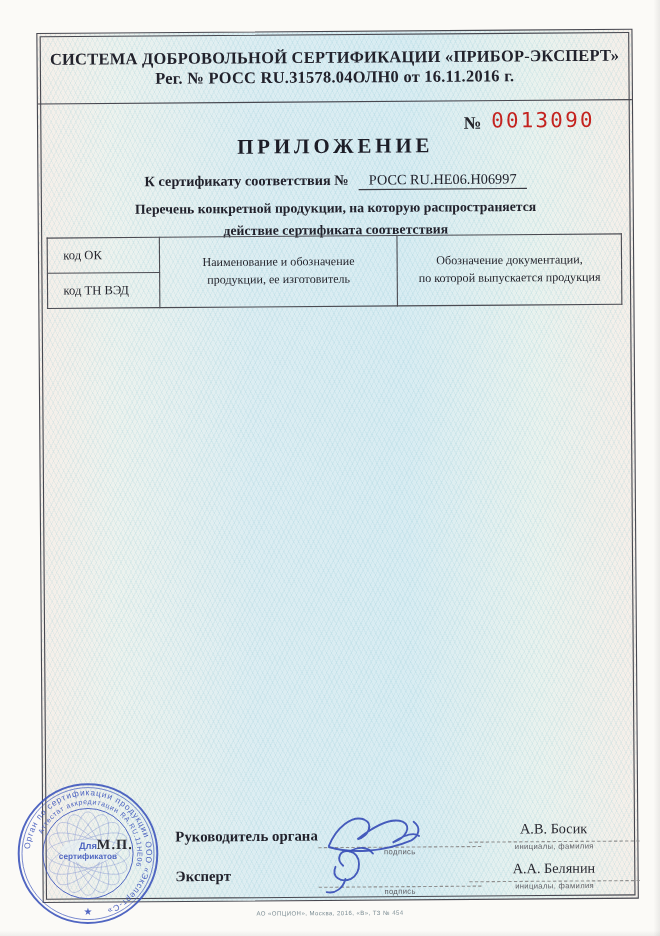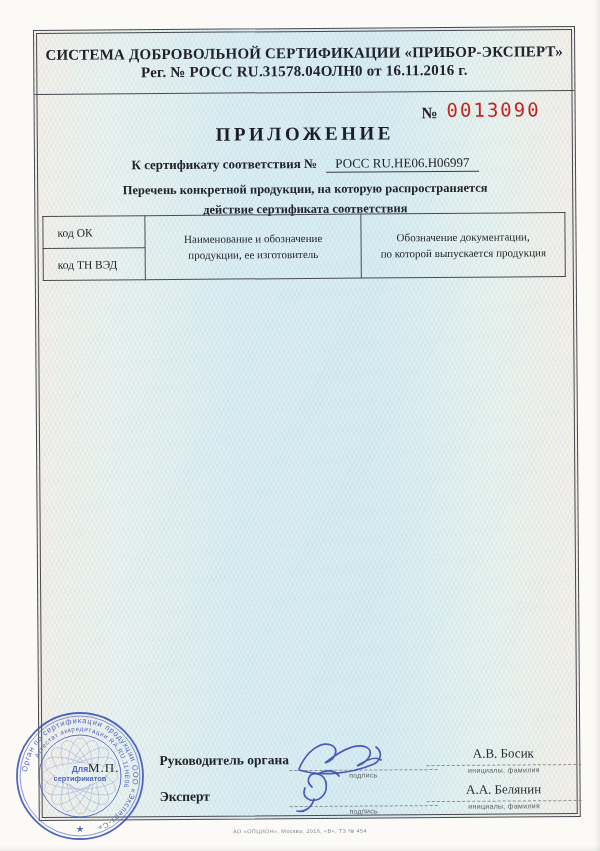--- a/index.html
+++ b/index.html
@@ -66,21 +66,21 @@
   .sig-name{position:absolute;font-size:13px;color:#28283 0;text-align:center;white-space:nowrap;color:#2a2a32;}
   .role-1{left:120px;top:7px;} .role-2{left:120px;top:43px;}
   .line-s1{left:250px;top:25px;width:148px;} .line-s2{left:250px;top:61px;width:148px;}
   .cap-s1{left:250px;top:27px;width:148px;} .cap-s2{left:250px;top:63px;width:148px;}
   .name-1{left:385px;top:2px;width:158px;} .name-2{left:385px;top:38px;width:158px;}
   .line-n1{left:387px;top:21px;width:155px;} .line-n2{left:387px;top:57px;width:155px;}
   .cap-n1{left:387px;top:23px;width:155px;} .cap-n2{left:387px;top:59px;width:155px;}
   .ink-overlay{position:absolute;left:0;top:0;width:600px;height:851px;pointer-events:none;}
   .stamp{position:absolute;left:12px;top:708px;width:136px;height:136px;opacity:0.9;}
   .mp-mark{
-    position:absolute;left:88px;top:760px;font-weight:normal;font-size:13px;
+    position:absolute;left:88px;top:760px;font-weight:bold;font-size:13px;
     letter-spacing:1px;color:#2a2a30;z-index:5;
   }
   .imprint{
     position:absolute;left:0;top:828px;width:600px;text-align:center;
     font-family:"Liberation Sans",sans-serif;font-size:5.5px;color:#7d8e95;
     letter-spacing:0.4px;transform:rotate(-0.3deg);
   }
 </style>
 </head>
 <body>

